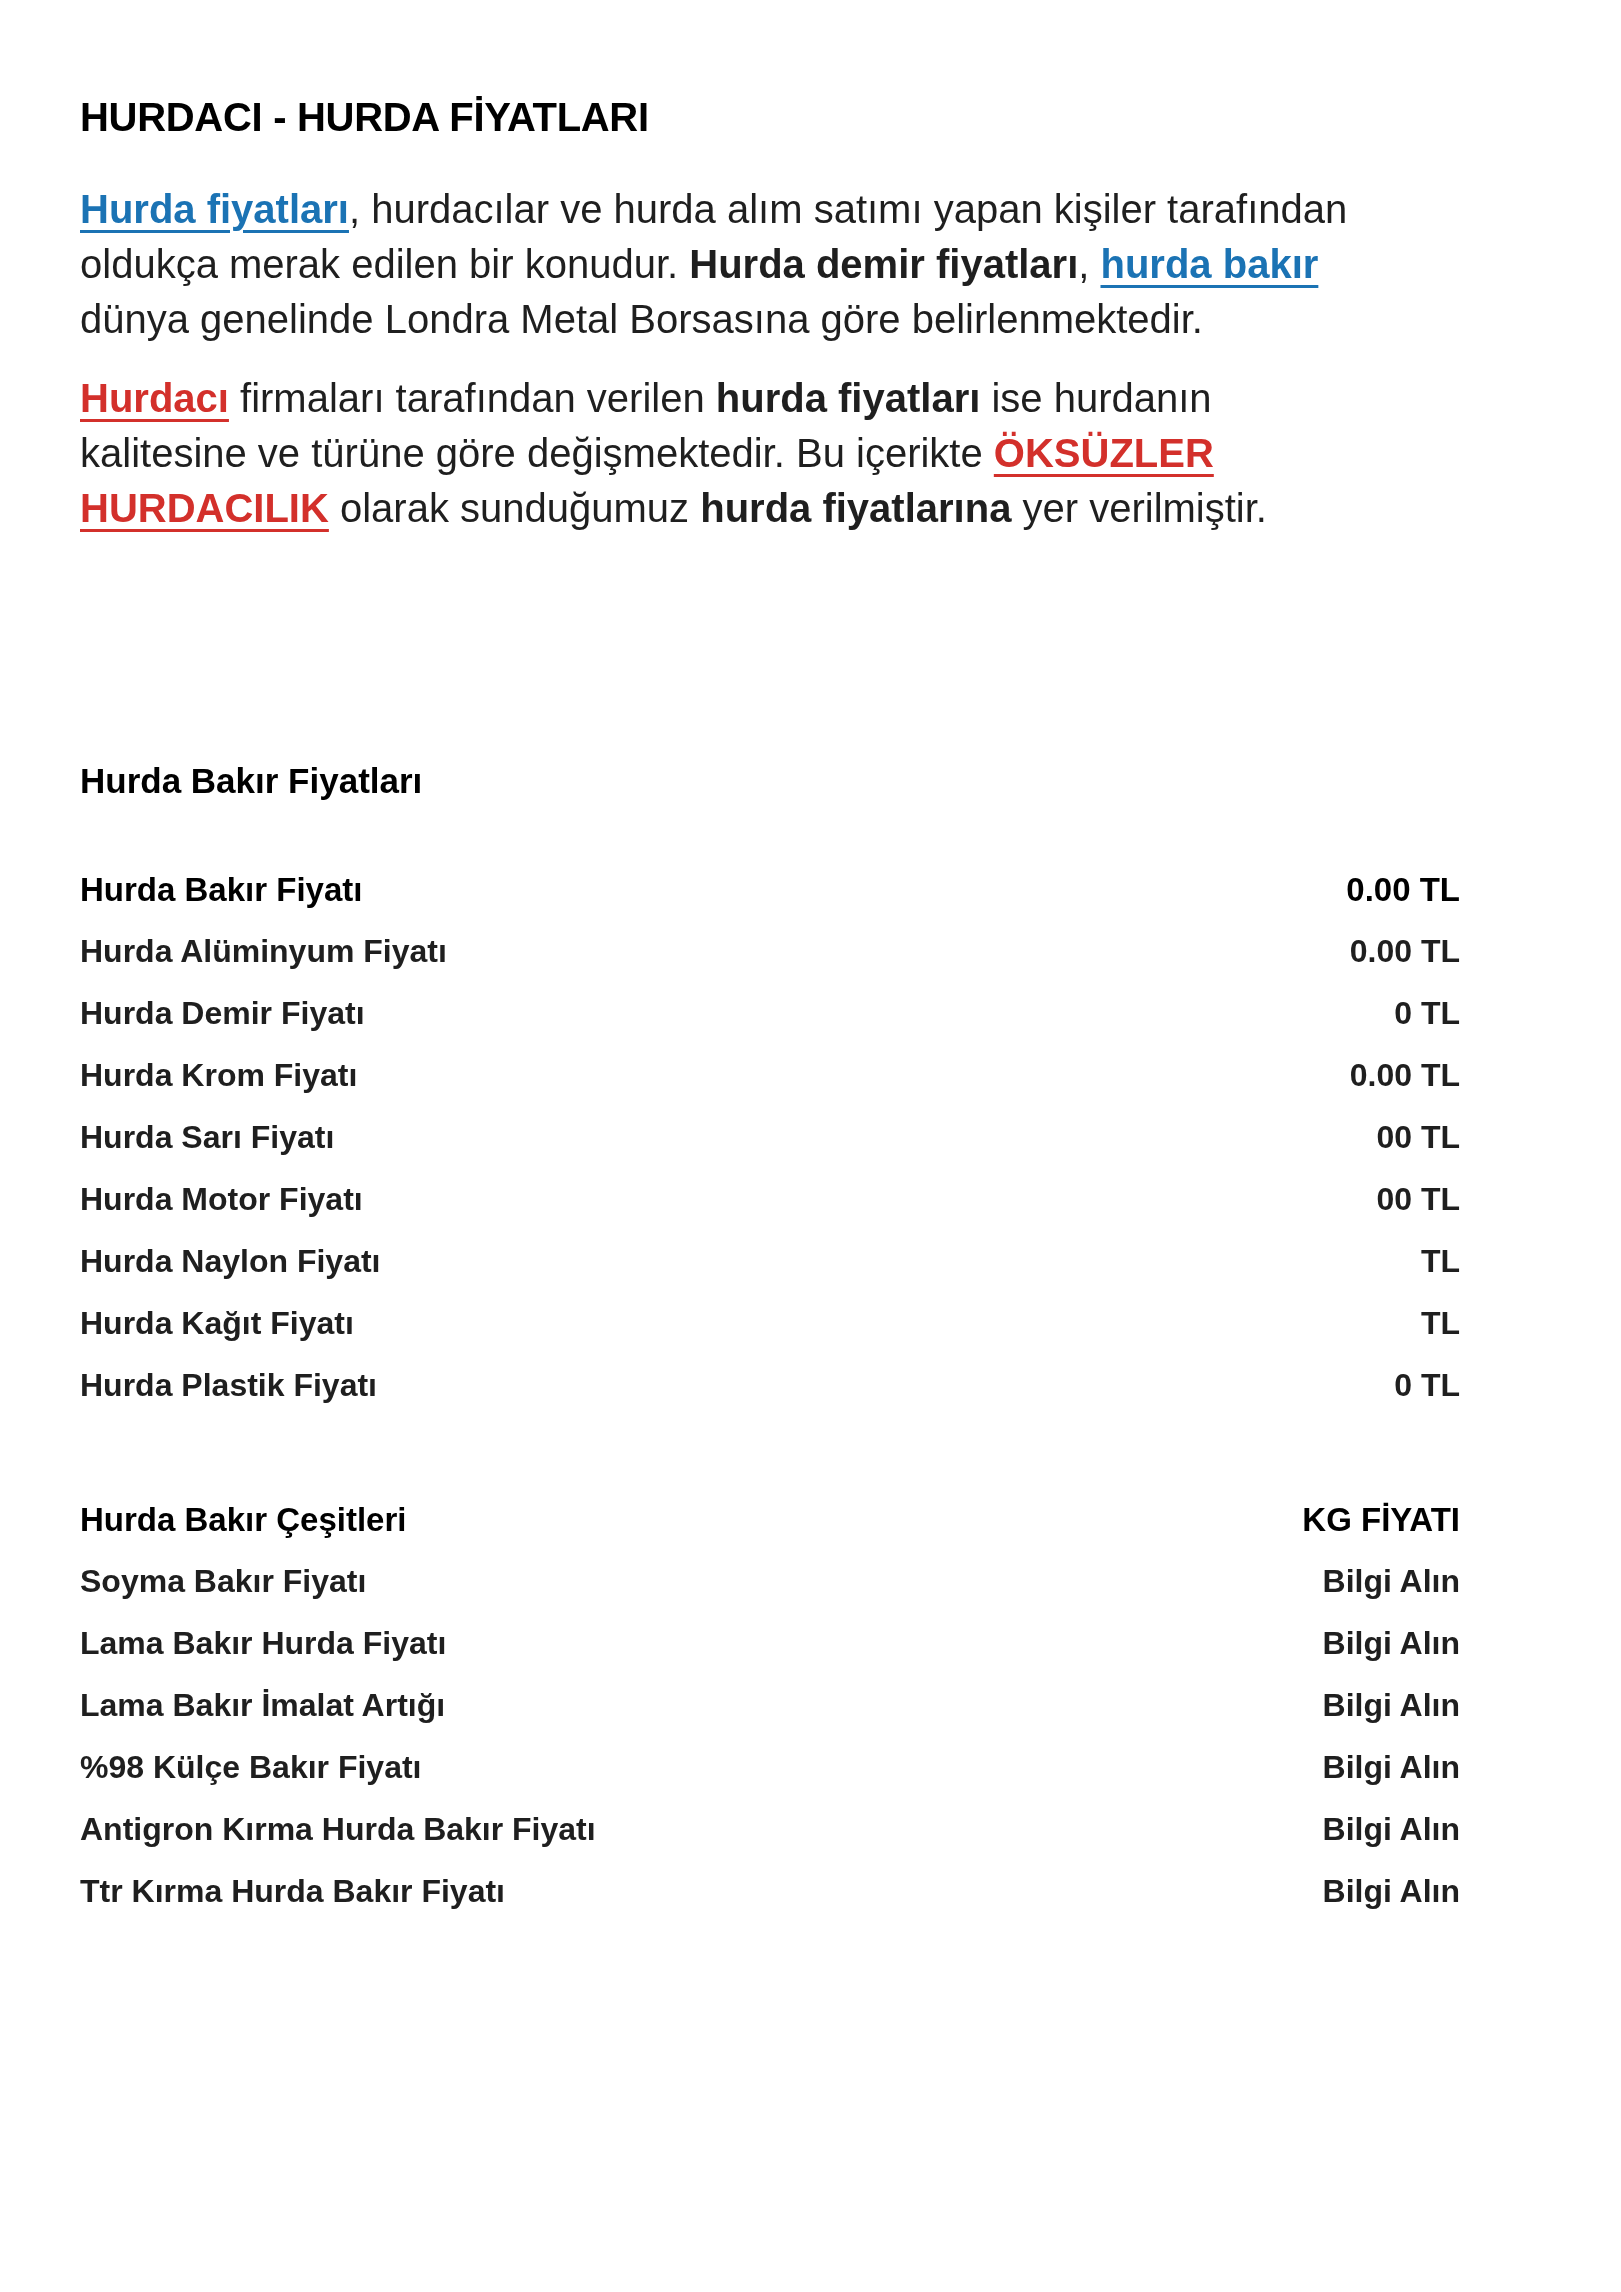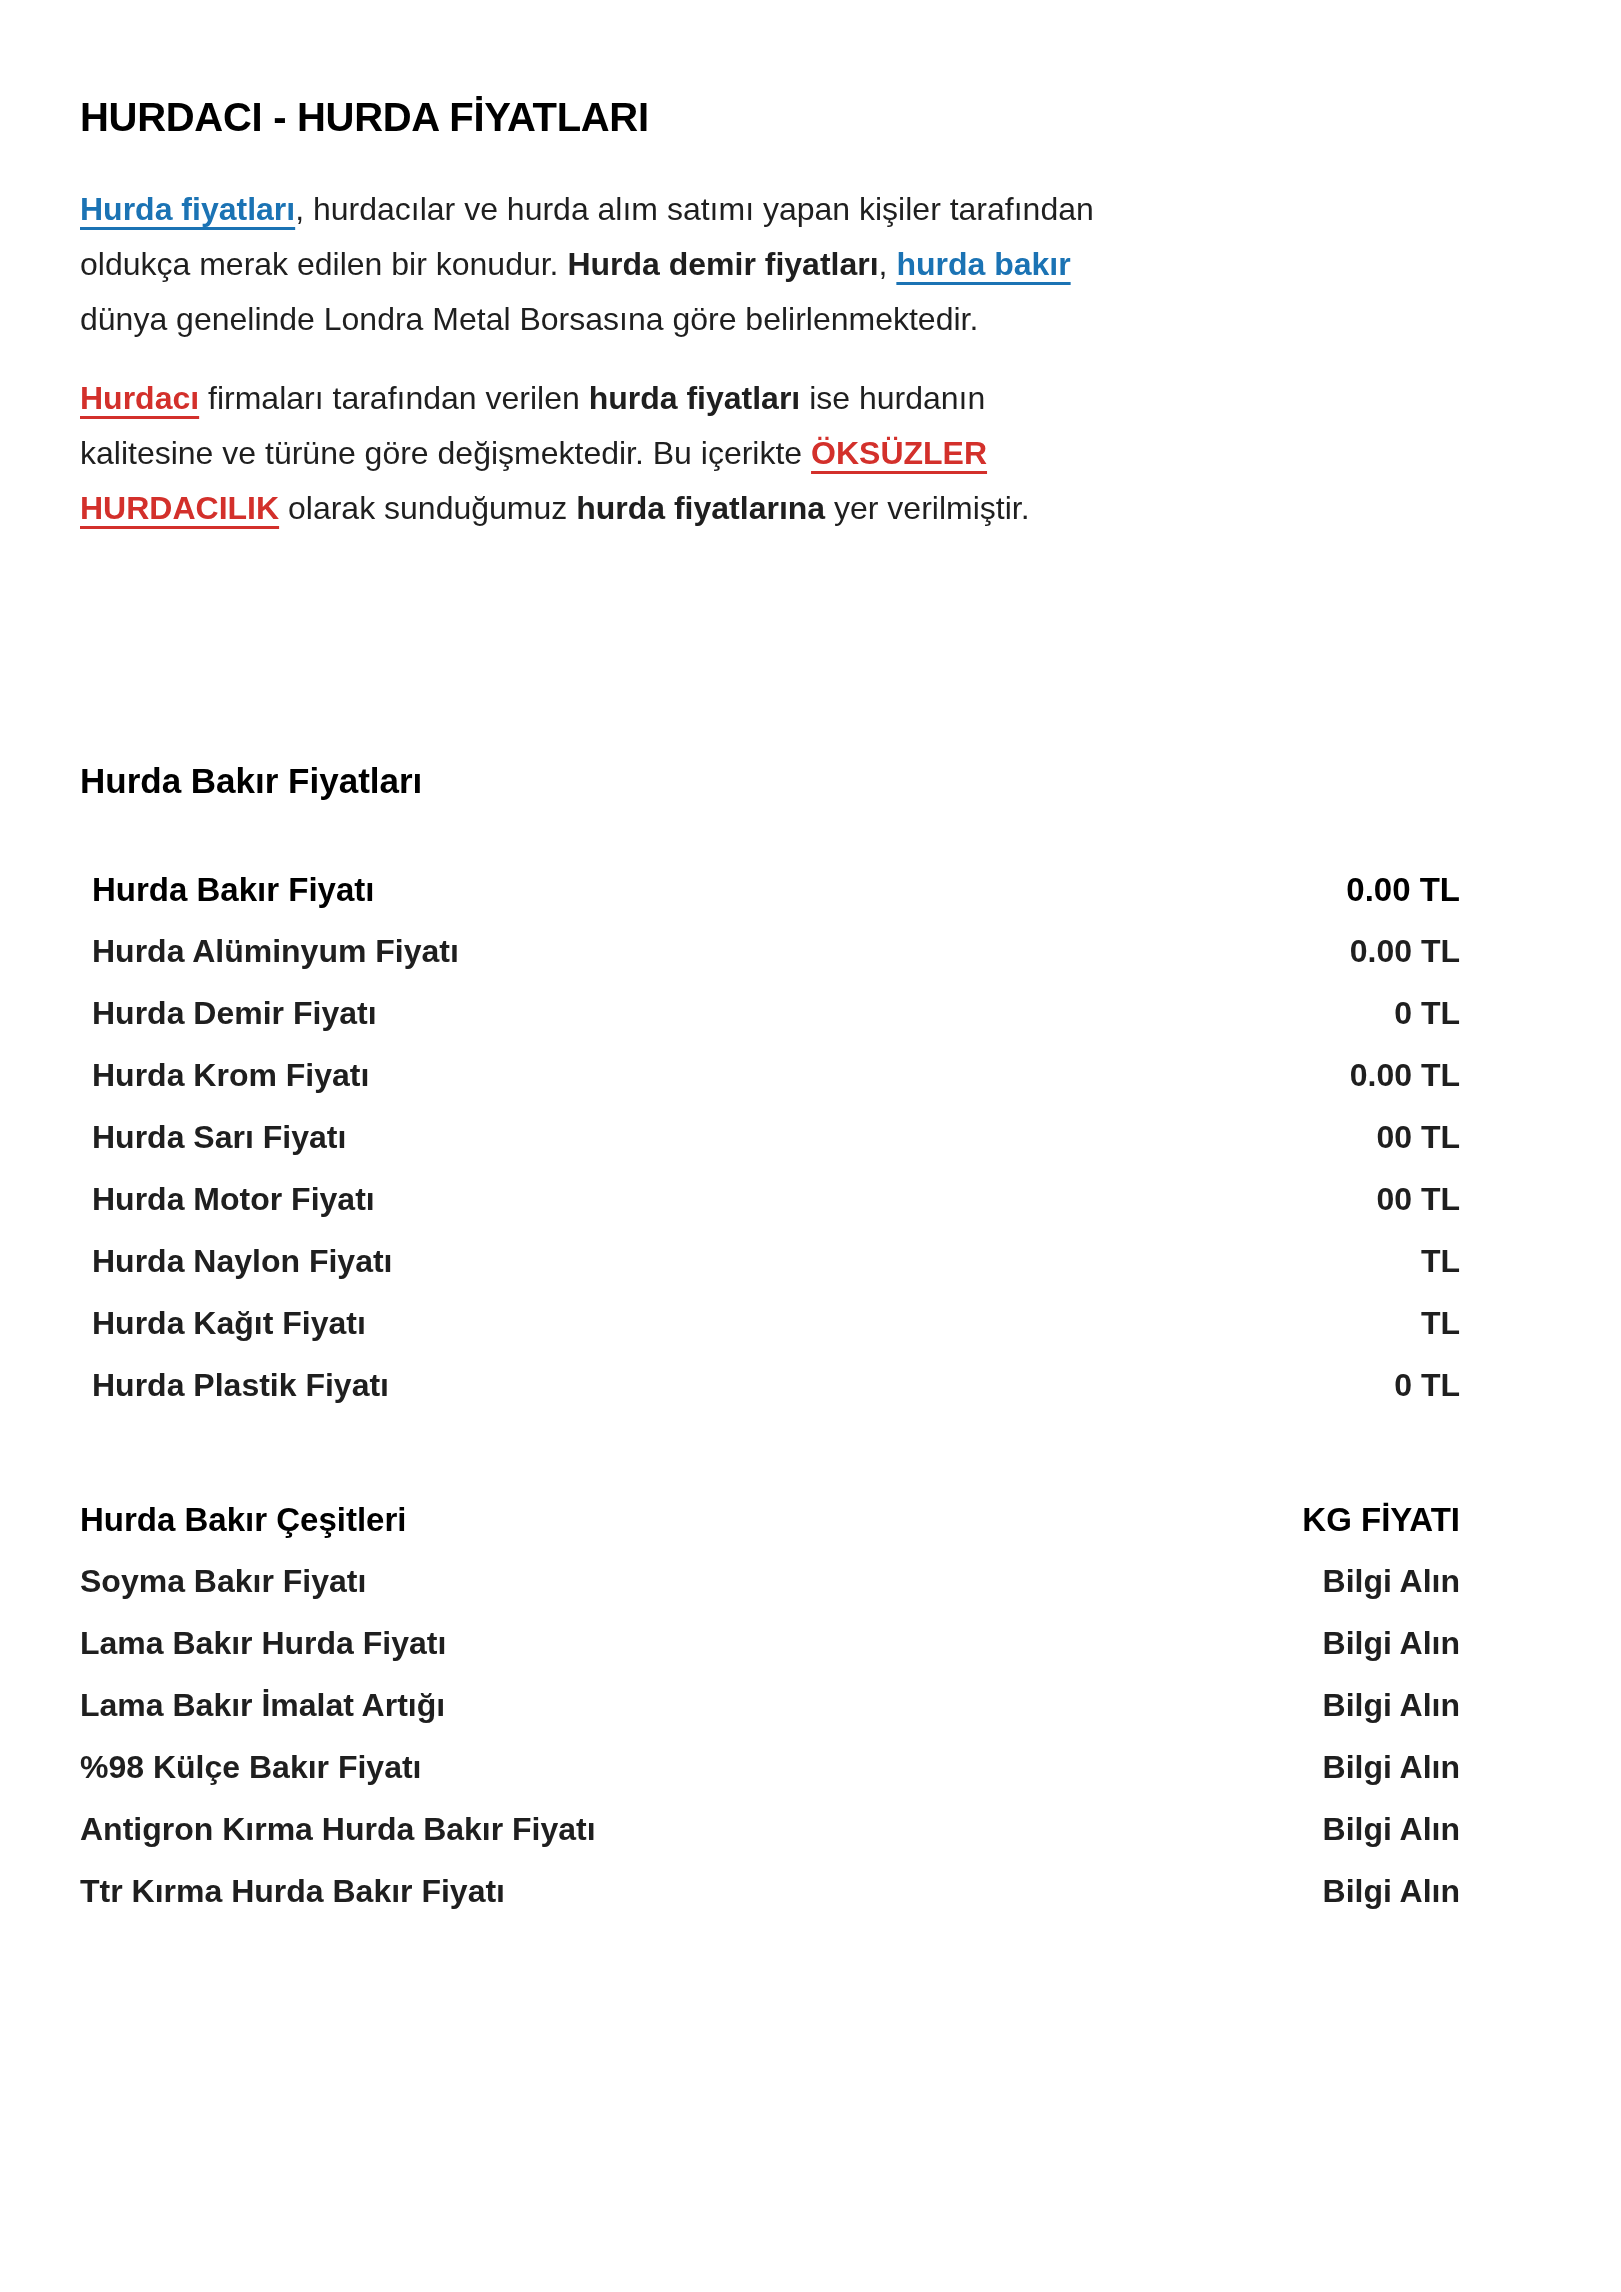--- a/index.html
+++ b/index.html
@@ -21,21 +21,21 @@
   .title {
     margin: 0;
     font-size: 40px;
     line-height: 47px;
     font-weight: 700;
     letter-spacing: -0.3px;
     color: #000000;
   }
   .para {
     margin: 0;
-    font-size: 32px;
+    font-size: 40px;
     line-height: 55px;
     font-weight: 400;
   }
   .para-intro { margin-top: 41px; }
   .para-second { margin-top: 23.5px; }
   .line { display: block; white-space: pre; }
   .run { white-space: pre; }
   .run.bold { font-weight: 700; }
   .run.link {
     color: var(--link, #1b73b4);
@@ -51,21 +51,21 @@
     text-decoration-thickness: 3.4px;
     text-underline-offset: 6.9px;
   }
   .section-heading {
     margin: 223px 0 0 0;
     font-size: 35px;
     line-height: 43px;
     font-weight: 700;
     color: #000000;
   }
-  .price-table { margin-top: 57px; margin-left: 12px; }
+  .price-table { margin-top: 57px; }
   .types-table { margin-top: 72px; }
   .row {
     display: flex;
     justify-content: space-between;
     align-items: center;
     height: 62px;
     font-size: 32px;
     font-weight: 700;
   }
   .row .label { white-space: pre; }

